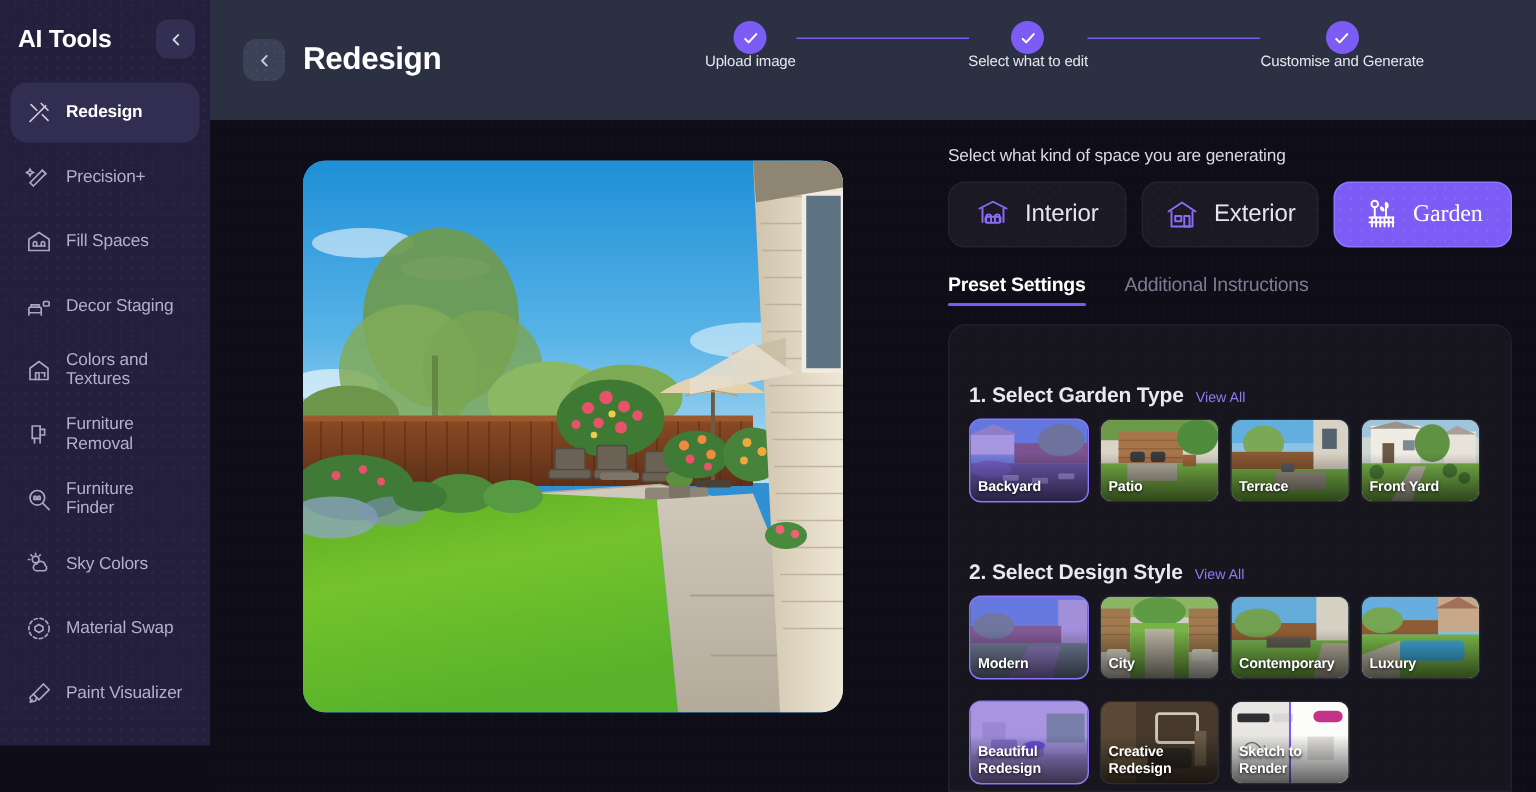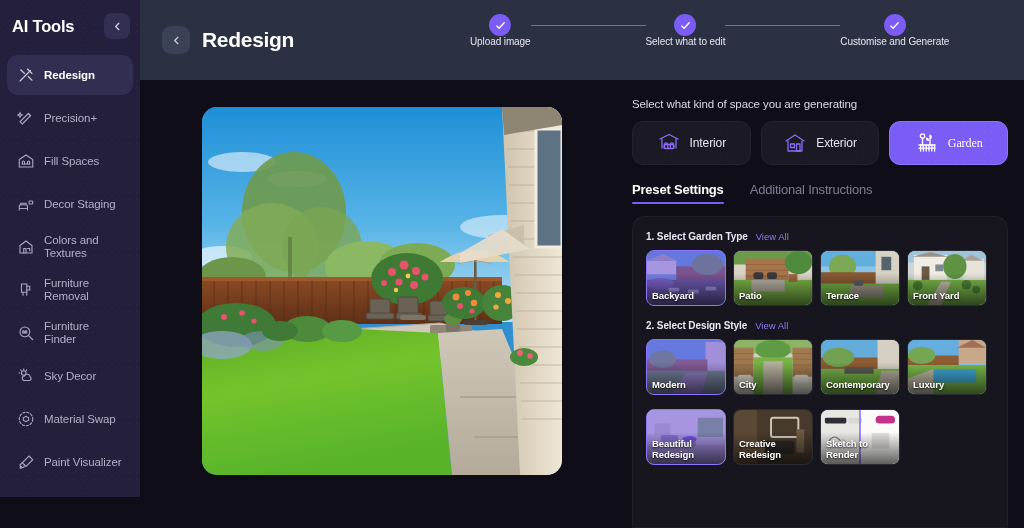--- a/index.html
+++ b/index.html
@@ -185,21 +185,21 @@
     background: #1a1924;
     border: 1px solid #232230;
     display: flex; align-items: center; justify-content: center;
     gap: 9px;
     cursor: pointer;
     background-image: radial-gradient(rgba(255,255,255,.028) 0.7px, transparent 0.7px);
     background-size: 7px 7px;
   }
   .space-btn .sp-icon { width: 24px; height: 24px; color: #8b6cf7; flex: 0 0 24px; }
   .space-btn .sp-icon svg { width: 24px; height: 24px; display: block; }
-  .space-btn .sp-label { color: #e6e5ef; font-size: 12px; letter-spacing: -0.1px; }
+  .space-btn .sp-label { color: #e6e5ef; font-size: 16px; letter-spacing: -0.1px; }
   .space-btn.selected {
     background: #7b5cf5;
     border-color: #8f74ff;
     background-image: radial-gradient(rgba(255,255,255,.09) 0.7px, transparent 0.7px);
     background-size: 7px 7px;
   }
   .space-btn.selected .sp-icon { color: #ffffff; }
   .space-btn.selected .sp-label { color: #ffffff; font-family: Liberation Serif, serif; }
 
   .tabs { display: flex; gap: 26px; border-bottom: 0; margin-bottom: 0; }
@@ -228,21 +228,21 @@
     border-radius: 12px 12px 0 0;
     padding: 14px 13px 0 13px;
     flex: 1;
     min-height: 0;
     overflow: hidden;
     background-image: radial-gradient(rgba(255,255,255,.025) 0.7px, transparent 0.7px);
     background-size: 8px 8px;
   }
   .preset-group { margin-bottom: 14px; }
   .group-head { display: flex; align-items: baseline; gap: 8px; margin-bottom: 8px; }
-  .group-title { color: #e9e8f1; font-size: 10px; font-weight: bold; letter-spacing: -0.1px; }
+  .group-title { color: #e9e8f1; font-size: 14px; font-weight: bold; letter-spacing: -0.1px; margin-top: 24px; }
   .view-all { color: #8f79f0; font-size: 9.5px; cursor: pointer; }
 
   .thumb-row { display: flex; gap: 7px; }
   .thumb {
     width: 80px; height: 56px;
     border-radius: 8px;
     position: relative;
     overflow: hidden;
     cursor: pointer;
     border: 1.5px solid transparent;
@@ -368,21 +368,21 @@
       </div>
 
       <div class="nav-item">
         <span class="nav-icon">
           <svg viewBox="0 0 24 24" fill="none" stroke="currentColor" stroke-width="1.5" stroke-linecap="round">
               <circle cx="9" cy="8" r="3"></circle>
               <path d="M9 2.5v1.2M3.8 8H2.6M4.9 3.9l.9.9M13.1 3.9l-.9.9"></path>
               <path d="M10 18a3 3 0 010-6 4 4 0 017.6 1.3A2.6 2.6 0 0117 18z"></path>
             </svg>
         </span>
-        <span class="nav-label">Sky Decor</span>
+        <span class="nav-label">Sky Colors</span>
       </div>
 
       <div class="nav-item">
         <span class="nav-icon">
           <svg viewBox="0 0 24 24" fill="none" stroke="currentColor" stroke-width="1.5" stroke-linecap="round" stroke-dasharray="3 2.4">
               <circle cx="12" cy="12" r="9"></circle>
               <path stroke-dasharray="0" d="M8.5 13.5v-3l3.5-2 3.5 2v3l-3.5 2z"></path>
             </svg>
         </span>
         <span class="nav-label">Material Swap</span>

